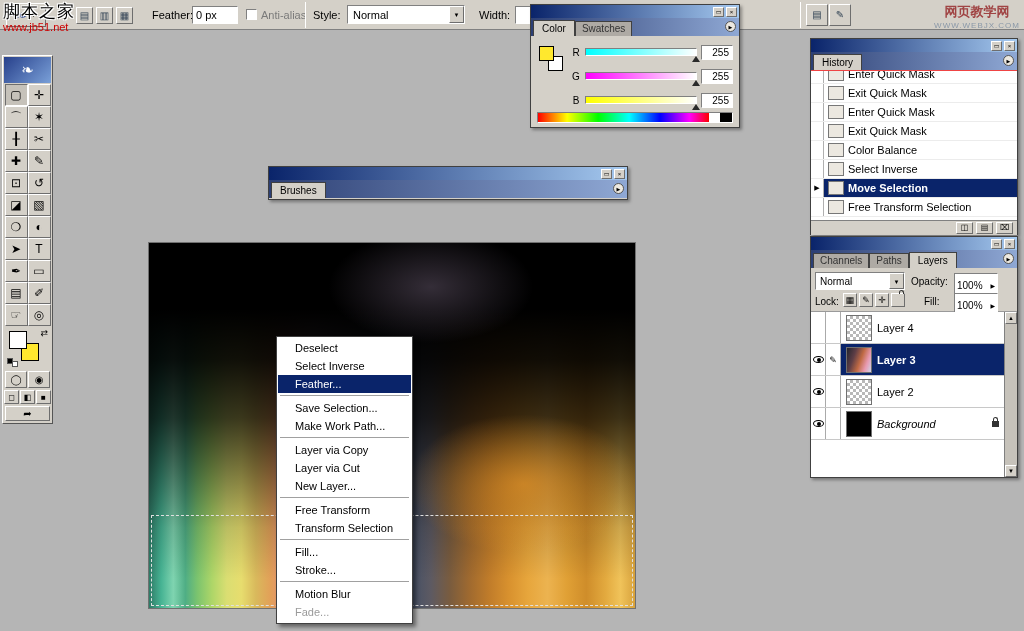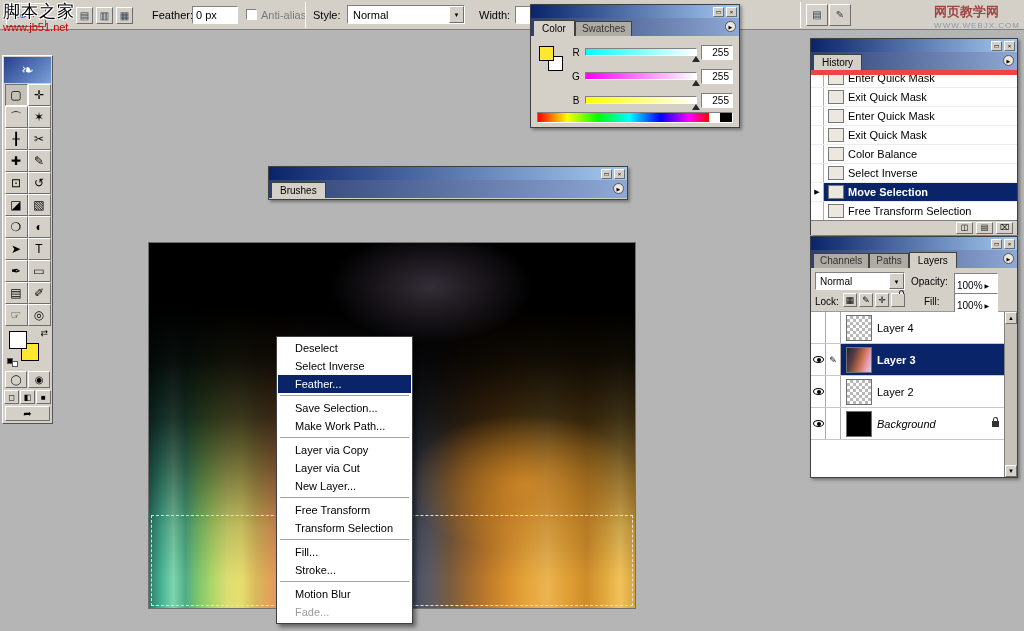--- a/index.html
+++ b/index.html
@@ -18,21 +18,21 @@
 .opt-select .sel-text{flex:1;padding:3px 5px;font-size:11px}
 .dd-btn{width:15px;background:#d4d0c8;border:1px solid;border-color:#fff #6e6e6e #6e6e6e #fff;font-size:6px;line-height:16px;text-align:center}
 .checkbox{position:absolute;width:11px;height:11px;background:#fff;border:1px solid;border-color:#808080 #fff #fff #808080}
 .mini-icon{position:absolute;top:7px;width:17px;height:17px;background:#d4d0c8;border:1px solid;border-color:#fff #6e6e6e #6e6e6e #fff;font-size:10px;line-height:15px;text-align:center;color:#345}
 .opt-sep{position:absolute;top:2px;width:1px;height:26px;background:#9a9a9a;border-right:1px solid #fff}
 
 
 #wm-left{position:absolute;left:3px;top:0;z-index:20;pointer-events:none}
 #wm-left .t{font-size:17px;font-weight:normal;color:#000;letter-spacing:1px;text-shadow:1px 1px 0 #fff,-1px -1px 0 #fff,1px -1px 0 #fff,-1px 1px 0 #fff}
 #wm-left .u{font-size:11px;color:#c00;margin-top:-2px}
-#wm-right{position:absolute;right:4px;top:3px;z-index:20;text-align:left;pointer-events:none}
+#wm-right{position:absolute;right:4px;top:3px;z-index:20;text-align:center;pointer-events:none}
 #wm-right .t{font-size:13px;font-weight:bold;color:#a04444}
 #wm-right .u{font-size:8px;color:#8a98a8;letter-spacing:1px}
 
 
 #toolbox{position:absolute;left:2px;top:55px;width:51px;background:#d4d0c8;border:1px solid;border-color:#fff #555 #555 #fff;z-index:3;padding:1px}
 .tb-logo{height:26px;background:linear-gradient(135deg,#27408b,#7aa0d8);display:flex;align-items:center;justify-content:center;color:#fff;font-size:15px;margin-bottom:1px}
 .tb-grid{display:grid;grid-template-columns:23px 23px;justify-content:center}
 .tool{height:22px;display:flex;align-items:center;justify-content:center;font-size:12px;background:#d4d0c8;border:1px solid;border-color:#fff #6e6e6e #6e6e6e #fff;overflow:hidden}
 .tool.active{border-color:#6e6e6e #fff #fff #6e6e6e;background:#c6c2ba}
 .tb-colors{position:relative;height:40px;margin:3px 0 1px}
@@ -69,38 +69,38 @@
 .track-g{background:linear-gradient(90deg,#ff00ff,#ffffff)}
 .track-b{background:linear-gradient(90deg,#ffff00,#ffffff)}
 .val-box{width:32px;height:15px;background:#fff;border:1px solid;border-color:#808080 #fff #fff #808080;font-size:10px;text-align:right;padding:1px 3px}
 .spectrum{position:absolute;left:6px;right:6px;bottom:4px;height:11px;border:1px solid;border-color:#808080 #fff #fff #808080;background:linear-gradient(90deg,#ff0000 0%,#ffff00 15%,#00ff00 31%,#00ffff 47%,#0000ff 63%,#ff00ff 78%,#ff0000 88%,#ffffff 88%,#ffffff 94%,#000000 94%)}
 
 
 #brushes-palette{left:268px;top:166px;width:360px;height:34px}
 
 
 #history-palette{left:810px;top:38px;width:208px;height:197px}
-.h-list{background:#fff;border-top:5px solid #ef4444;height:150px;overflow:hidden}
+.h-list{background:#fff;border-top:1px solid #ef4444;height:150px;overflow:hidden}
 .h-row{height:19px;display:flex;align-items:center;position:relative;border-bottom:1px solid #ececec}
 .h-row.first{margin-top:-6px}
 .h-left{width:13px;align-self:stretch;border-right:1px solid #b0b0b0;background:#fff;font-size:7px;line-height:18px;text-align:center;color:#000}
 .h-icon{width:16px;height:14px;margin:0 4px;background:#ece8e0;border:1px solid #777}
 .h-label{font-size:11px;white-space:nowrap}
 .h-row.sel{background:#0a246a}
 .h-row.sel .h-label{color:#fff;font-weight:bold}
 .h-bottom{height:15px;background:#d4d0c8;border-top:1px solid #808080;display:flex;justify-content:flex-end;align-items:center;gap:3px;padding:0 4px}
 .hb-btn{width:17px;height:12px;font-size:8px;line-height:10px;text-align:center;background:#d4d0c8;border:1px solid;border-color:#fff #6e6e6e #6e6e6e #fff}
 
 
 #layers-palette{left:810px;top:236px;width:208px;height:242px}
 .lay-controls{height:44px;position:relative;border-bottom:1px solid #9a9a9a}
 .blend-select{position:absolute;left:4px;top:4px;width:90px;height:18px;display:flex;align-items:stretch;border:1px solid;border-color:#808080 #fff #fff #808080;background:#fff}
 .blend-select .sel-text{flex:1;font-size:10px;padding:3px 4px}
 .lc-label{position:absolute;font-size:10px}
-.spin{position:absolute;display:flex;align-items:center;background:#fff;border:1px solid;border-color:#808080 #fff #fff #808080;font-size:10px;padding:0 2px;height:24px;width:44px;justify-content:flex-start}
+.spin{position:absolute;display:flex;align-items:center;background:#fff;border:1px solid;border-color:#808080 #fff #fff #808080;font-size:10px;padding:0 2px;height:24px;width:44px;justify-content:space-between}
 .spin .arr{font-size:6px;margin-left:2px}
 .lockbtn{position:absolute;top:25px;width:14px;height:14px;font-size:9px;line-height:12px;text-align:center;background:#d4d0c8;border:1px solid;border-color:#fff #6e6e6e #6e6e6e #fff}
 .l-list{position:relative;background:#fff;height:165px;overflow:hidden}
 .l-row{height:32px;display:flex;align-items:center;border-bottom:1px solid #c8c8c8;position:relative}
 .l-eye,.l-link{width:15px;align-self:stretch;border-right:1px solid #aaa;display:flex;align-items:center;justify-content:center;background:#fff;font-size:9px}
 .l-thumb{width:26px;height:26px;margin:0 5px;border:1px solid #707070;flex:none}
 .l-name{font-size:11px;white-space:nowrap}
 .l-name.it{font-style:italic}
 .l-row.sel{background:#0a246a}
 .l-row.sel .l-name{color:#fff;font-weight:bold}

